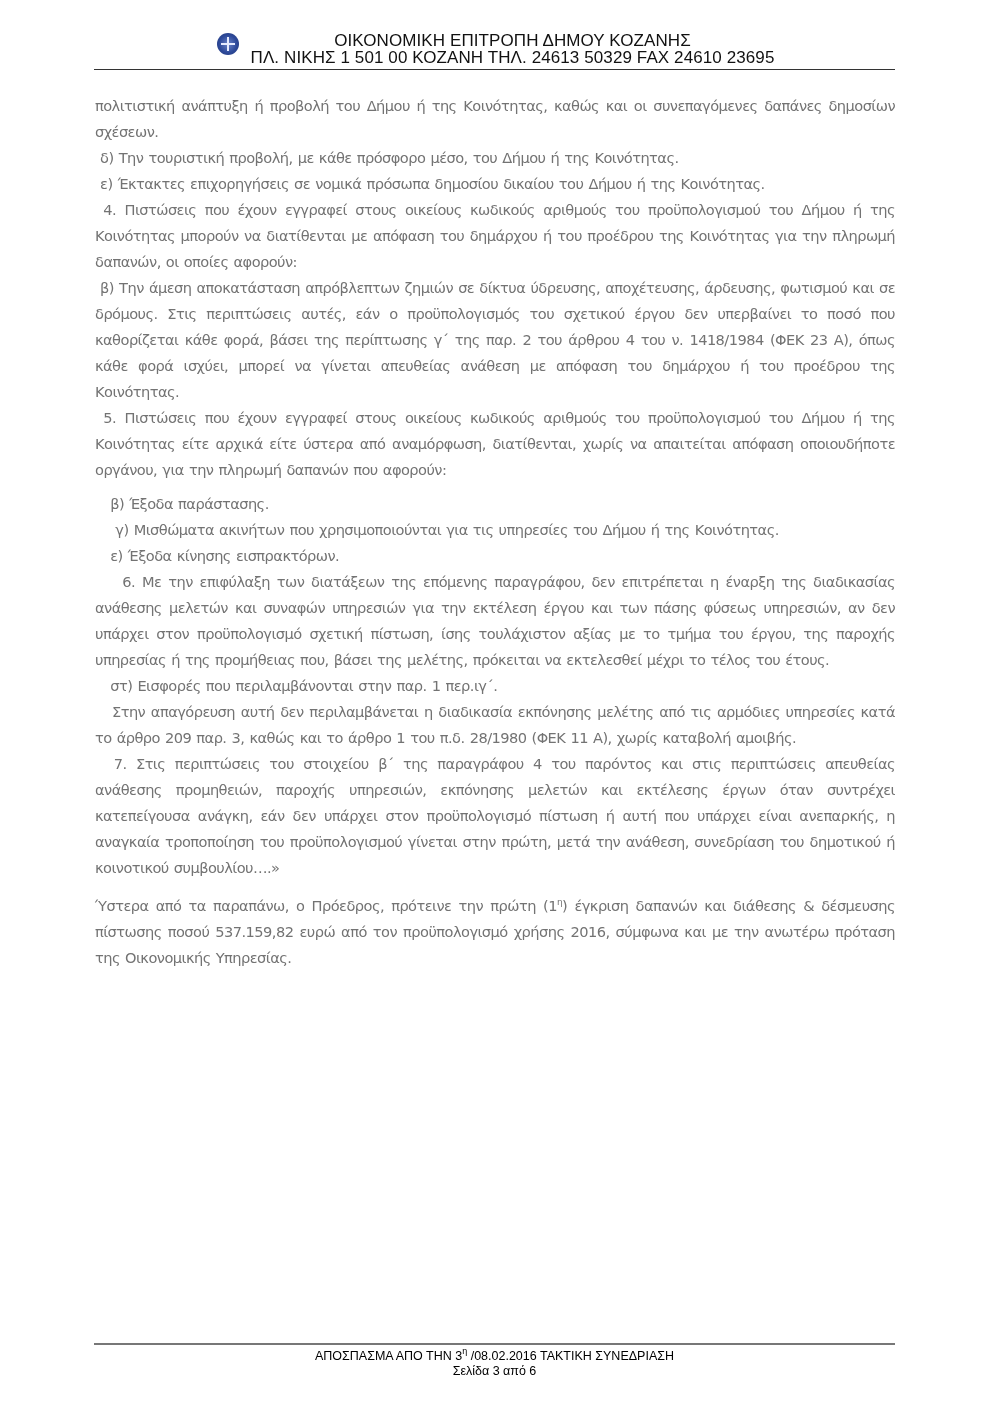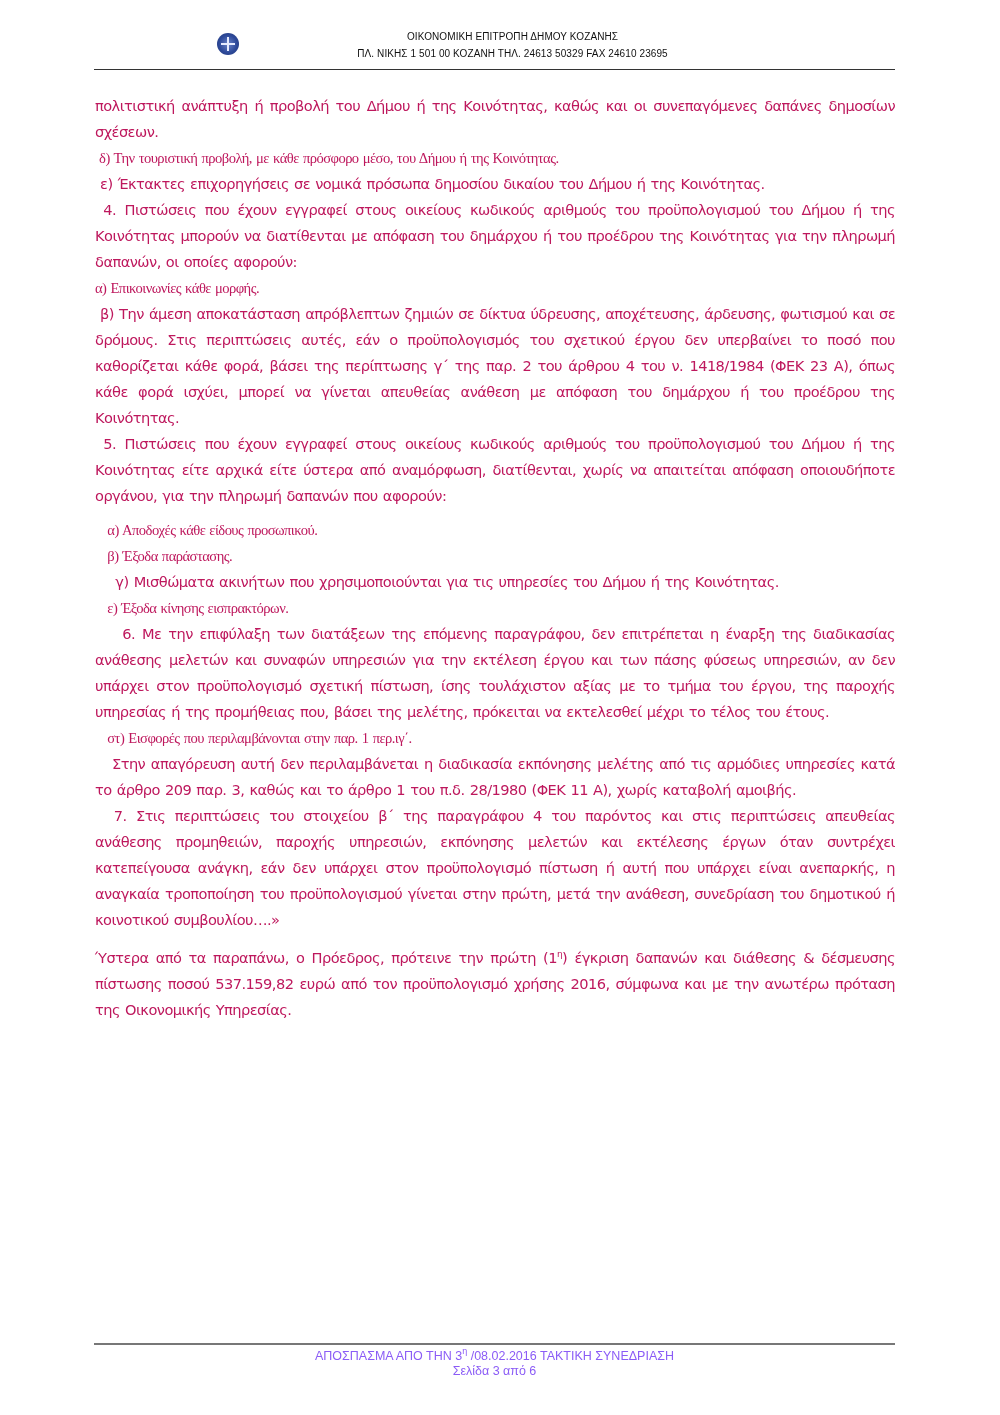--- a/index.html
+++ b/index.html
@@ -5,36 +5,36 @@
   html, body { margin: 0; padding: 0; background: #ffffff; }
   body { width: 1000px; height: 1415px; position: relative; overflow: hidden; color: #000; }
   .page { position: absolute; left: 0; top: 0; width: 1000px; height: 1415px; }
 
   .header { position: absolute; left: 94px; top: 28px; width: 801px; height: 41px; border-bottom: 1px solid #333; }
   .logo { position: absolute; left: 123px; top: 5px; width: 22px; height: 22px; border-radius: 50%;
           background: radial-gradient(circle at 50% 50%, #6a84c8 0%, #2e4a9a 55%, #1f3577 100%); }
   .logo-cross-h { position: absolute; left: 4px; top: 10px; width: 14px; height: 2px; background: #e6ecff; }
   .logo-cross-v { position: absolute; left: 10px; top: 4px; width: 2px; height: 14px; background: #e6ecff; }
   .header-line { position: absolute; left: 0; width: 801px; text-align: center;
-                 font-family: "Liberation Sans", sans-serif; font-size: 10px; color: #111; letter-spacing: 0.1px; }
+                 font-family: "Liberation Sans", sans-serif; font-size: 17px; color: #111; letter-spacing: 0.1px; }
   .header-line.l1 { top: 3px; left: 18px; }
   .header-line.l2 { top: 20px; left: 18px; }
 
   .body-text { position: absolute; left: 95px; top: 93px; width: 800px;
                font-family: "DejaVu Sans", sans-serif; font-size: 14.6px; line-height: 26px;
-               letter-spacing: -0.55px; word-spacing: 1px; color: #be185d; }
+               letter-spacing: -0.55px; word-spacing: 1px; color: #737373; }
   .p { margin: 0; text-align: justify; }
-  .p.nj { text-align: left; font-family: Liberation Serif, serif; }
+  .p.nj { text-align: left; }
   .gap { height: 8px; }
   .gap2 { height: 12px; }
   sup { font-size: 9px; line-height: 0; vertical-align: 6px; }
 
   .footer { position: absolute; left: 94px; top: 1343px; width: 801px; border-top: 2px solid #777; }
   .footer-line { width: 801px; text-align: center; font-family: "Liberation Sans", sans-serif;
-                 font-size: 12.5px; color: #8b5cf6; }
+                 font-size: 12.5px; color: #000000; }
   .footer-line.f1 { margin-top: 4px; }
   .footer-line.f2 { margin-top: 1px; }
 </style>
 </head>
 <body>
 
 <div class="page">
 
   <div class="header">
     <div class="logo">
@@ -43,25 +43,23 @@
     </div>
     <div class="header-line l1">ΟΙΚΟΝΟΜΙΚΗ  ΕΠΙΤΡΟΠΗ  ΔΗΜΟΥ   ΚΟΖΑΝΗΣ</div>
     <div class="header-line l2">ΠΛ. ΝΙΚΗΣ 1  501 00  ΚΟΖΑΝΗ  ΤΗΛ.  24613 50329  FAX  24610 23695</div>
   </div>
 
   <div class="body-text">
     <p class="p">πολιτιστική ανάπτυξη ή προβολή του Δήμου ή της Κοινότητας, καθώς και οι συνεπαγόμενες δαπάνες δημοσίων σχέσεων.</p>
     <p class="p nj" style="white-space:pre-wrap"> δ) Την τουριστική προβολή, με κάθε πρόσφορο μέσο, του Δήμου ή της Κοινότητας.</p>
     <p class="p" style="white-space:pre-wrap"> ε) Έκτακτες επιχορηγήσεις σε νομικά πρόσωπα δημοσίου δικαίου του Δήμου ή της Κοινότητας.</p>
     <p class="p" style="white-space:pre-wrap"> 4. Πιστώσεις που έχουν εγγραφεί στους οικείους κωδικούς αριθμούς του προϋπολογισμού του Δήμου ή της Κοινότητας μπορούν να διατίθενται με απόφαση του δημάρχου ή του προέδρου της Κοινότητας για την πληρωμή δαπανών, οι οποίες αφορούν:</p>
-    <p class="p nj">α) Επικοινωνίες κάθε μορφής.</p>
     <p class="p" style="white-space:pre-wrap"> β) Την άμεση αποκατάσταση απρόβλεπτων ζημιών σε δίκτυα ύδρευσης, αποχέτευσης, άρδευσης, φωτισμού και σε δρόμους. Στις περιπτώσεις αυτές, εάν ο προϋπολογισμός του σχετικού έργου δεν υπερβαίνει το ποσό που καθορίζεται κάθε φορά, βάσει της περίπτωσης γ΄ της παρ. 2 του άρθρου 4 του ν. 1418/1984 (ΦΕΚ 23 Α), όπως κάθε φορά ισχύει, μπορεί να γίνεται απευθείας ανάθεση με απόφαση του δημάρχου ή του προέδρου της Κοινότητας.</p>
     <p class="p" style="white-space:pre-wrap"> 5. Πιστώσεις που έχουν εγγραφεί στους οικείους κωδικούς αριθμούς του προϋπολογισμού του Δήμου ή της Κοινότητας είτε αρχικά είτε ύστερα από αναμόρφωση, διατίθενται, χωρίς να απαιτείται απόφαση οποιουδήποτε οργάνου, για την πληρωμή δαπανών που αφορούν:</p>
     <div class="gap"></div>
-    <p class="p nj" style="white-space:pre-wrap">   α) Αποδοχές κάθε είδους προσωπικού.</p>
     <p class="p nj" style="white-space:pre-wrap">   β) Έξοδα παράστασης.</p>
     <p class="p" style="white-space:pre-wrap">    γ) Μισθώματα ακινήτων που χρησιμοποιούνται για τις υπηρεσίες του Δήμου ή της Κοινότητας.</p>
     <p class="p nj" style="white-space:pre-wrap">   ε) Έξοδα κίνησης εισπρακτόρων.</p>
     <p class="p" style="white-space:pre-wrap">    6. Με την επιφύλαξη των διατάξεων της επόμενης παραγράφου, δεν επιτρέπεται η έναρξη της διαδικασίας ανάθεσης μελετών και συναφών υπηρεσιών για την εκτέλεση έργου και των πάσης φύσεως υπηρεσιών, αν δεν υπάρχει στον προϋπολογισμό σχετική πίστωση, ίσης τουλάχιστον αξίας με το τμήμα του έργου, της παροχής υπηρεσίας ή της προμήθειας που, βάσει της μελέτης, πρόκειται να εκτελεσθεί μέχρι το τέλος του έτους.</p>
     <p class="p nj" style="white-space:pre-wrap">   στ) Εισφορές που περιλαμβάνονται στην παρ. 1 περ.ιγ΄.</p>
     <p class="p" style="white-space:pre-wrap">   Στην απαγόρευση αυτή δεν περιλαμβάνεται η διαδικασία εκπόνησης μελέτης από τις αρμόδιες υπηρεσίες κατά το άρθρο 209 παρ. 3, καθώς και το άρθρο 1 του π.δ. 28/1980 (ΦΕΚ 11 Α), χωρίς καταβολή αμοιβής.</p>
     <p class="p" style="white-space:pre-wrap">  7. Στις περιπτώσεις του στοιχείου β΄ της παραγράφου 4 του παρόντος και στις περιπτώσεις απευθείας ανάθεσης προμηθειών, παροχής υπηρεσιών, εκπόνησης μελετών και εκτέλεσης έργων όταν συντρέχει κατεπείγουσα ανάγκη, εάν δεν υπάρχει στον προϋπολογισμό πίστωση ή αυτή που υπάρχει είναι ανεπαρκής, η αναγκαία τροποποίηση του προϋπολογισμού γίνεται στην πρώτη, μετά την ανάθεση, συνεδρίαση του δημοτικού ή κοινοτικού συμβουλίου….»</p>
     <div class="gap2"></div>
     <p class="p"><span>Ύστερα από τα παραπάνω, ο Πρόεδρος, πρότεινε την πρώτη (1</span><sup>η</sup><span>) έγκριση δαπανών και διάθεσης &amp; δέσμευσης πίστωσης ποσού 537.159,82 ευρώ από τον προϋπολογισμό χρήσης 2016, σύμφωνα και με την ανωτέρω πρόταση της Οικονομικής Υπηρεσίας.</span></p>
     <div class="gap2"></div>

